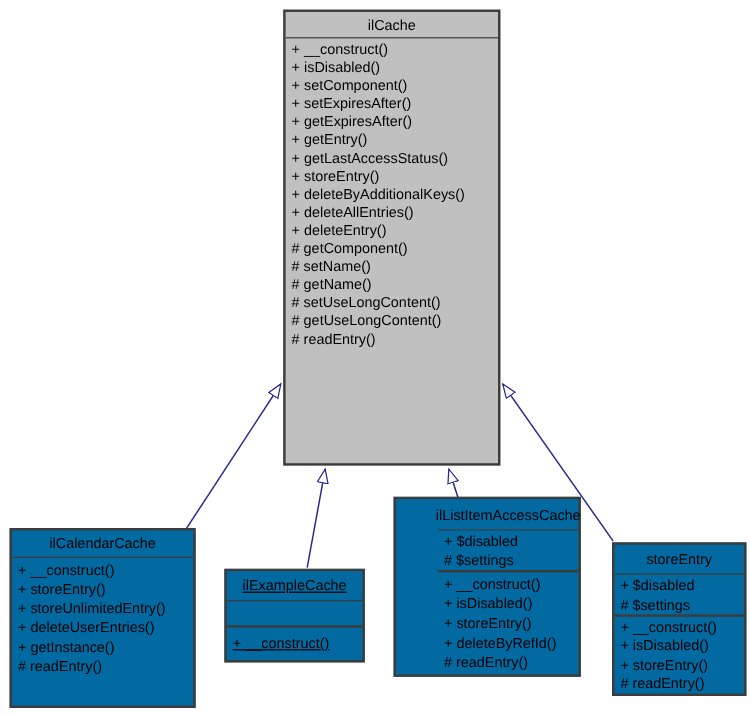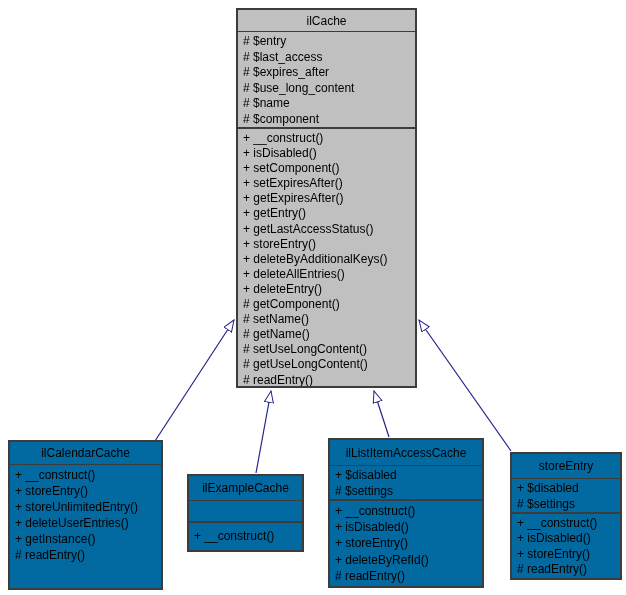--- a/index.html
+++ b/index.html
@@ -66,26 +66,26 @@
   #box-ilcache        { left: 236px; top: 8px;   width: 181px; height: 380px; }
   #box-ilcache .uml-title   { height: 22px; }
   #box-ilcache .uml-attrs   { height: 97px; line-height: 15.6px; }
   #box-ilcache .uml-methods { line-height: 15.1px; }
 
   #box-calendar       { left: 8px;   top: 440px; width: 155px; height: 150px; }
   #box-calendar .uml-title   { height: 23px; }
   #box-calendar .uml-attrs   { height: 24px; line-height: 17px; }
   #box-calendar .uml-methods { line-height: 16px; }
 
-  #box-example        { left: 187px; top: 474px; width: 117px; height: 78px; }
+  #box-example        { left: 187px; top: 474px; width: 117px; height: 78px; text-decoration: underline; }
   #box-example .uml-title   { height: 25px; }
   #box-example .uml-attrs   { height: 22px; line-height: 16px; }
   #box-example .uml-methods { line-height: 18px; padding-top: 4px; }
 
-  #box-listitem       { left: 328px; top: 438px; width: 156px; height: 150px; }
+  #box-listitem       { left: 328px; top: 414px; width: 156px; height: 150px; padding-left: 35px; }
   #box-listitem .uml-title   { height: 26px; }
   #box-listitem .uml-attrs   { height: 35px; line-height: 15.5px; }
   #box-listitem .uml-methods { line-height: 16.2px; }
 
   #box-news           { left: 510px; top: 452px; width: 112px; height: 128px; }
   #box-news .uml-title   { height: 25px; }
   #box-news .uml-attrs   { height: 35px; line-height: 15.5px; }
   #box-news .uml-methods { line-height: 15.4px; }
 </style>
 </head>
@@ -100,26 +100,20 @@
       </marker>
     </defs>
     <line x1="155" y1="441" x2="234" y2="320" stroke="#23238b" stroke-width="1.2" marker-end="url(#tri)"></line>
     <line x1="256" y1="473" x2="271" y2="391" stroke="#23238b" stroke-width="1.2" marker-end="url(#tri)"></line>
     <line x1="389" y1="437" x2="374" y2="391" stroke="#23238b" stroke-width="1.2" marker-end="url(#tri)"></line>
     <line x1="511" y1="451" x2="419" y2="320" stroke="#23238b" stroke-width="1.2" marker-end="url(#tri)"></line>
   </svg>
 
   <div id="box-ilcache" class="uml-box highlight">
     <div class="uml-title">ilCache</div>
-    <div class="uml-attrs"># $entry
-# $last_access
-# $expires_after
-# $use_long_content
-# $name
-# $component</div>
     <div class="uml-methods">+ __construct()
 + isDisabled()
 + setComponent()
 + setExpiresAfter()
 + getExpiresAfter()
 + getEntry()
 + getLastAccessStatus()
 + storeEntry()
 + deleteByAdditionalKeys()
 + deleteAllEntries()

